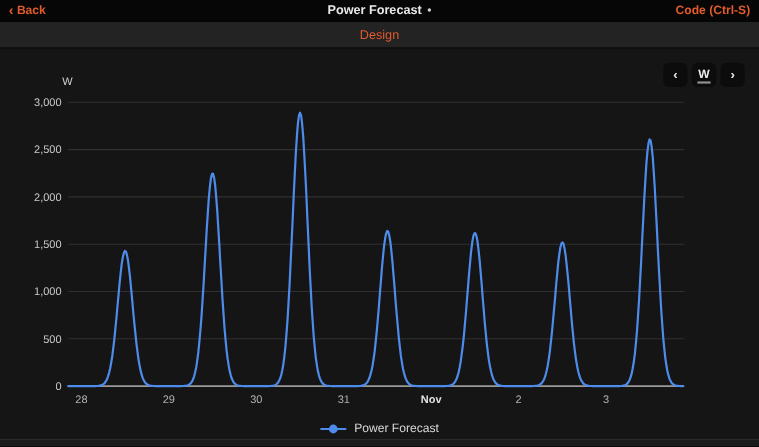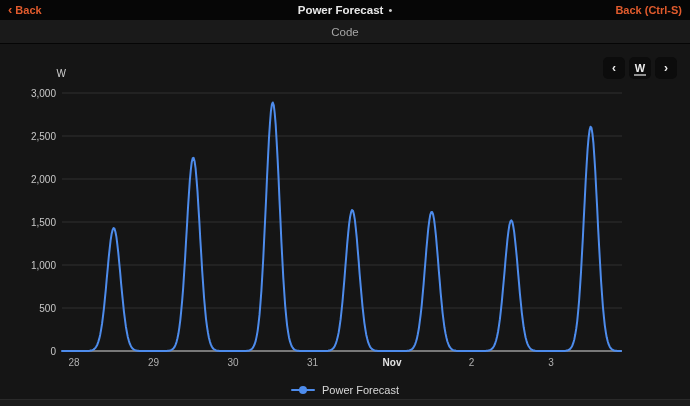--- a/index.html
+++ b/index.html
@@ -74,27 +74,27 @@
   <div id="header">
     <div class="hdr-left accent">
       <span class="back-chev accent">‹</span>
       <span class="hdr-link">Back</span>
     </div>
     <div class="hdr-title-wrap">
       <span class="hdr-title">Power Forecast</span>
       <span class="unsaved-dot">•</span>
     </div>
     <div class="hdr-right accent">
-      <span class="hdr-link">Back (Ctrl-S)</span>
+      <span class="hdr-link">Code (Ctrl-S)</span>
     </div>
   </div>
 
   <div id="tabbar">
-    <div class="tab inactive">
-      <span>Code</span>
+    <div class="tab active">
+      <span>Design</span>
     </div>
   </div>
 
   <div id="content">
 
     <div id="period-toolbar">
       <button class="pbtn">
         <span class="glyph">‹</span>
       </button>
       <button class="pbtn period">

